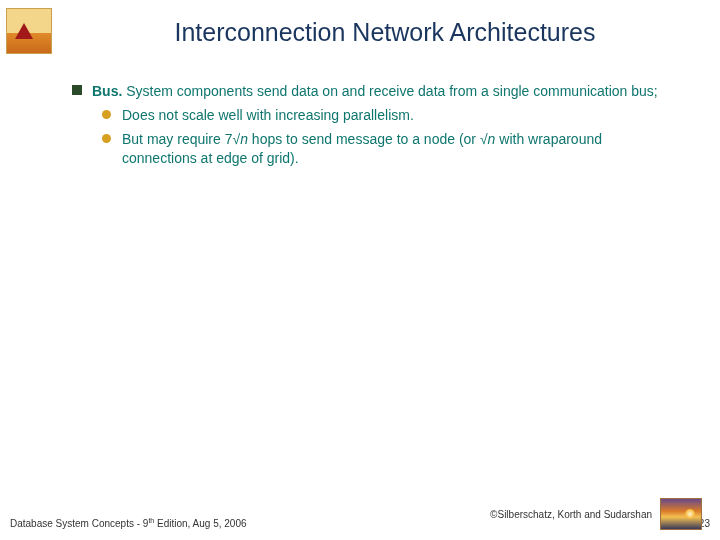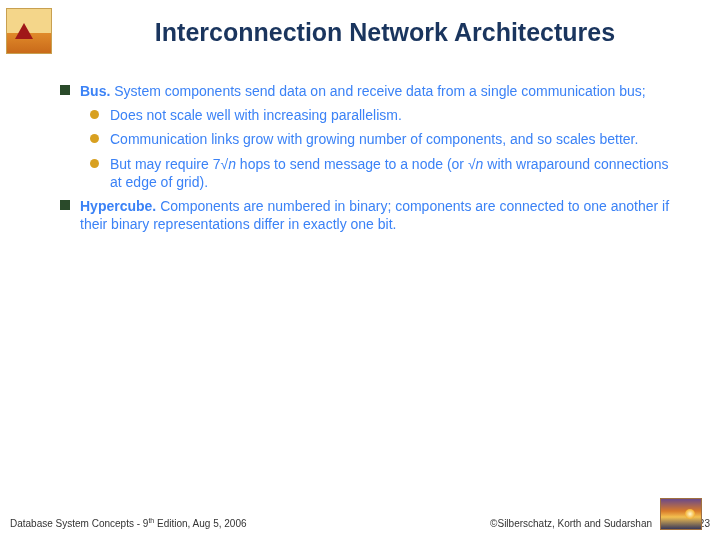--- a/index.html
+++ b/index.html
@@ -38,30 +38,30 @@
     right: 6px; top: 10px;
     width: 10px; height: 10px;
     background: radial-gradient(circle, #fff8d0 0%, #f4b030 70%);
     border-radius: 50%;
   }
   .title {
     position: absolute;
     top: 18px; left: 60px; right: 10px;
     text-align: center;
     font-size: 25px;
-    font-weight: bold;
+    font-weight: normal;
     color: #1a355e;
   }
   .content {
     position: absolute;
     top: 82px;
-    left: 56px;
+    left: 68px;
     right: 30px;
     font-size: 14px;
-    color: #3b82f6;
+    color: #0f766e;
     line-height: 1.3;
   }
   .l1 {
     position: relative;
     padding-left: 24px;
     margin-bottom: 6px;
   }
   .l1::before {
     content: "";
     position: absolute;
@@ -86,45 +86,41 @@
   .ital { font-style: italic; }
   .footer {
     position: absolute;
     bottom: 11px;
     left: 10px; right: 10px;
     font-size: 10px;
     color: #333;
   }
   .foot-left { position: absolute; left: 0; bottom: 0; }
   .foot-center { position: absolute; left: 0; right: 0; text-align: right; bottom: 0; }
-  .foot-right { position: absolute; right: 58px; bottom: 0; }
+  .foot-right { position: absolute; right: 58px; bottom: 9px; }
   .sup { font-size: 0.7em; vertical-align: super; }
 </style>
 </head>
 <body>
 
 <div class="logo-top"></div>
 
 <h1 class="title">Interconnection Network Architectures</h1>
 
 <div class="content">
 
   <div class="l1">
     <span class="bold">Bus.</span><span> System components send data on and receive data from a single communication bus;</span>
   </div>
   <div class="l2">Does not scale well with increasing parallelism.</div>
 
-  <div class="l2">Communication links grow with growing number of components, and so scales better.</div>
   <div class="l2">
     <span>But may require 7√</span><span class="ital">n</span><span> hops to send message to a node (or √</span><span class="ital">n</span><span> with wraparound connections at edge of grid).</span>
   </div>
 
-  <div class="l1">
-    <span class="bold">Hypercube.</span><span>  Components are numbered in binary;  components are connected to one another if their binary representations differ in exactly one bit.</span>
-  </div>
 
 </div>
 
 <div class="footer">
   <div class="foot-left">
     <span>Database System Concepts - 9</span><span class="sup">th</span><span> Edition, Aug 5, 2006</span>
   </div>
   <div class="foot-center">20.23</div>
   <div class="foot-right">©Silberschatz, Korth and Sudarshan</div>
 </div>

